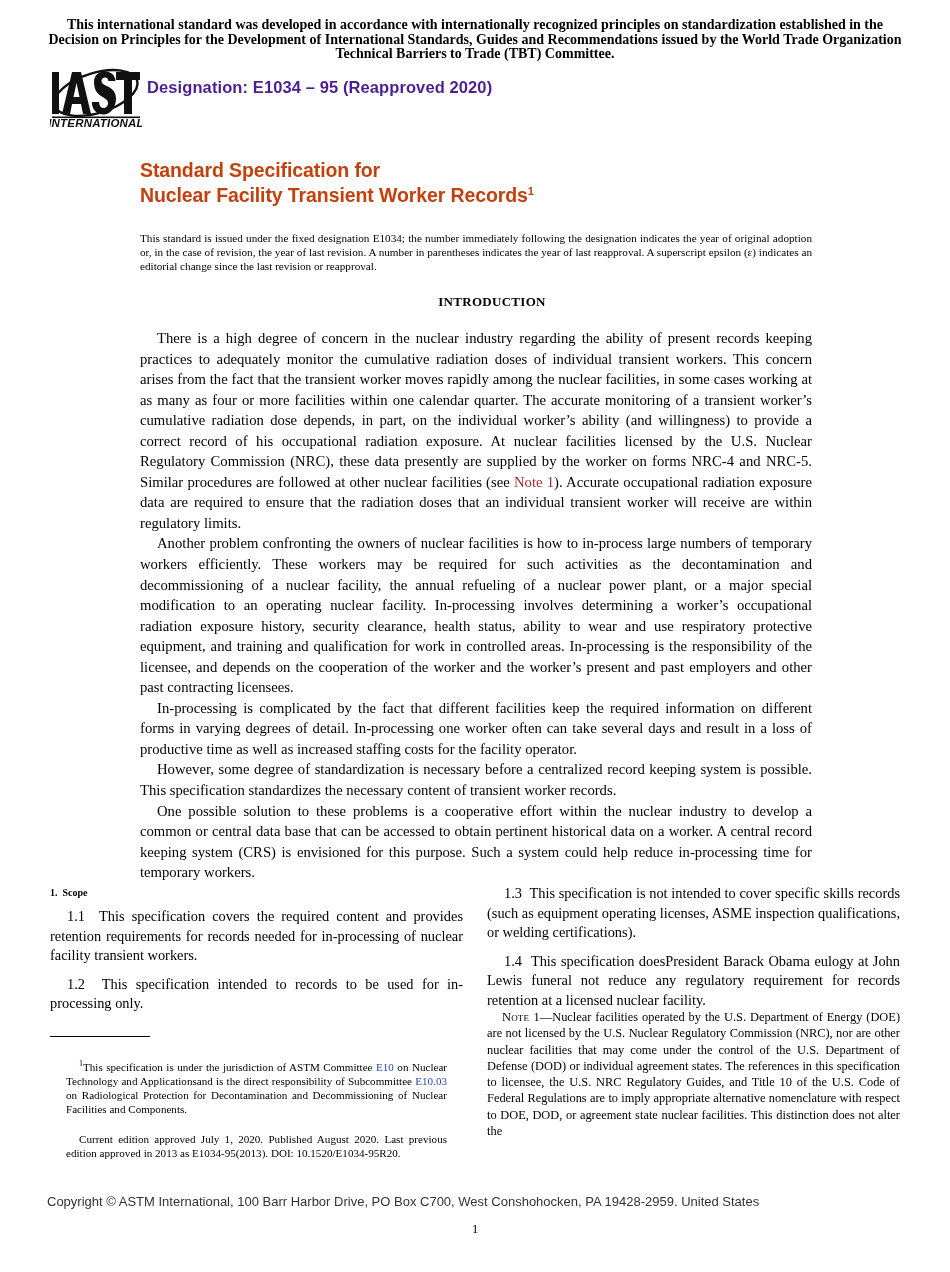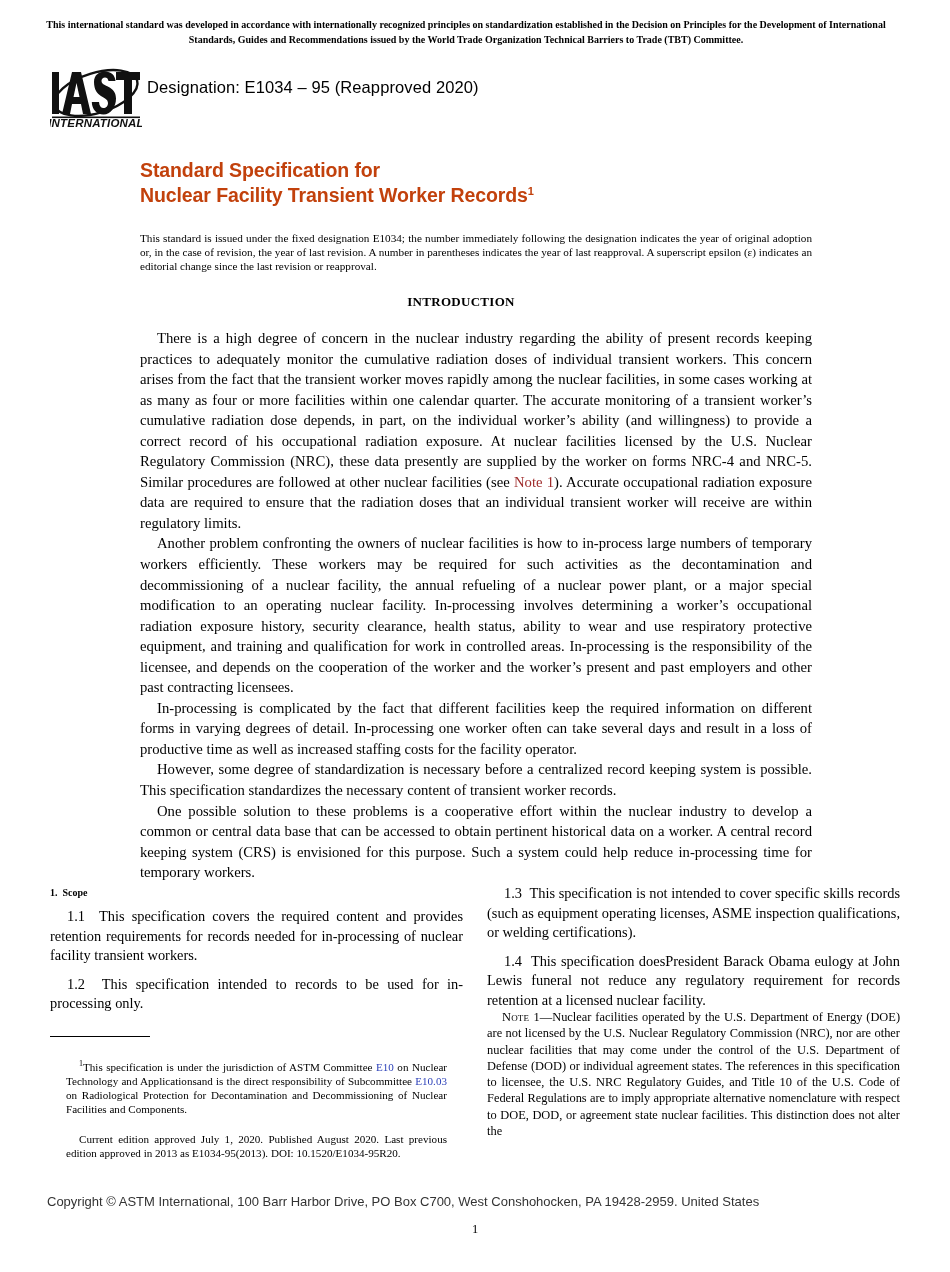--- a/index.html
+++ b/index.html
@@ -18,27 +18,27 @@
   .page {
     position: absolute;
     left: 0; top: 0;
     width: 950px;
     height: 1272px;
   }
 
   
   .wto-header {
     position: absolute;
-    left: 38px;
+    left: 47px;
     top: 18px;
     width: 856px;
     text-align: center;
     font-family: "Liberation Serif", "DejaVu Serif", serif;
     font-weight: bold;
-    font-size: 10px;
+    font-size: 14px;
     line-height: 14.5px;
     color: #000;
   }
 
   
   .logo-row {
     position: absolute;
     left: 50px;
     top: 62px;
     width: 860px;
@@ -49,24 +49,24 @@
     left: 0; top: 0;
     width: 92px;
     height: 68px;
   }
   .astm-logo svg { display: block; }
   .designation {
     position: absolute;
     left: 97px;
     top: 16px;
     font-family: "Liberation Sans", "DejaVu Sans", sans-serif;
-    font-weight: normal;
+    font-weight: bold;
     font-size: 16.5px;
     letter-spacing: 0.1px;
-    color: #000000;
+    color: #4c1d95;
   }
 
   
   .title-block {
     position: absolute;
     left: 140px;
     top: 158px;
     width: 690px;
   }
   .doc-title {
@@ -90,21 +90,21 @@
     width: 672px;
     font-size: 11.2px;
     line-height: 14.2px;
     text-align: justify;
     color: #000;
   }
 
   
   .intro-heading {
     position: absolute;
-    left: 125px;
+    left: 156px;
     top: 294px;
     width: 672px;
     text-align: center;
     font-weight: bold;
     font-size: 13px;
     letter-spacing: 0.3px;
   }
   .intro-body {
     position: absolute;
     left: 140px;

